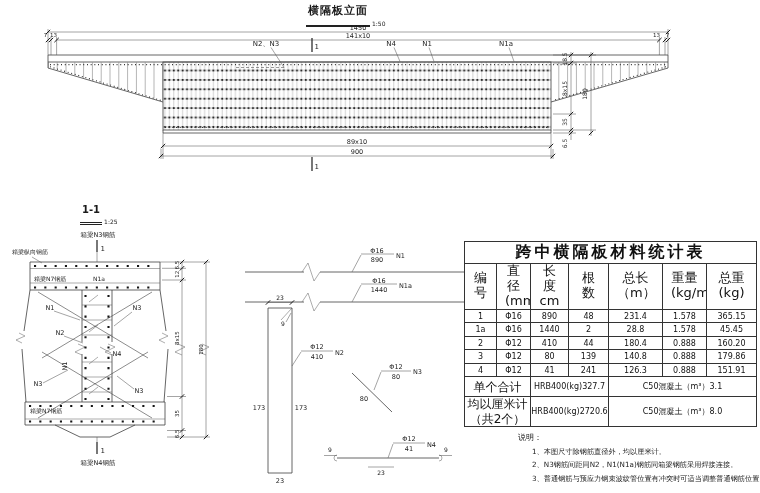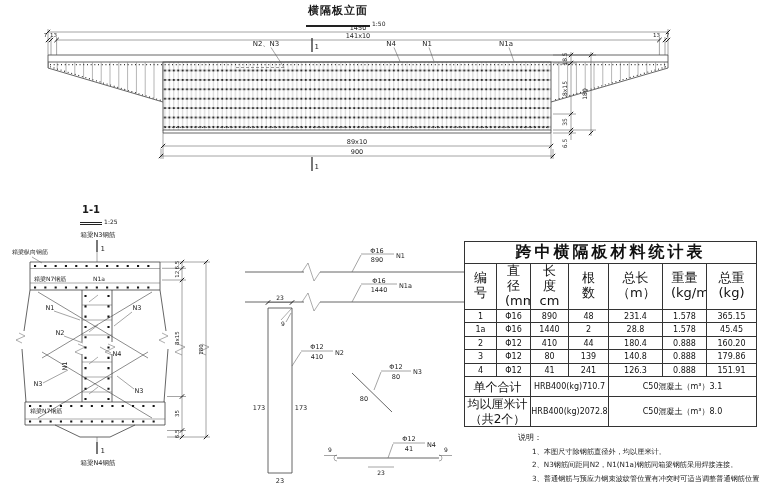--- a/index.html
+++ b/index.html
@@ -253,36 +253,36 @@
         <td>241</td>
         <td>126.3</td>
         <td>0.888</td>
         <td>151.91</td>
       </tr>
       <tr class="sum1">
         <td colspan="2" class="lbl">单个合计</td>
         <td colspan="2">
           <div class="pair">
             <span>HRB400(kg)</span>
-            <span>710.7</span>
+            <span>327.7</span>
           </div>
         </td>
         <td colspan="3">
           <div class="pair">
             <span>C50混凝土（m³）</span>
             <span>3.1</span>
           </div>
         </td>
       </tr>
       <tr class="sum2">
         <td colspan="2" class="lbl">均以厘米计（共2个）</td>
         <td colspan="2">
           <div class="pair">
             <span>HRB400(kg)</span>
-            <span>2072.8</span>
+            <span>2720.6</span>
           </div>
         </td>
         <td colspan="3">
           <div class="pair">
             <span>C50混凝土（m³）</span>
             <span>8.0</span>
           </div>
         </td>
       </tr>
     </tbody>

